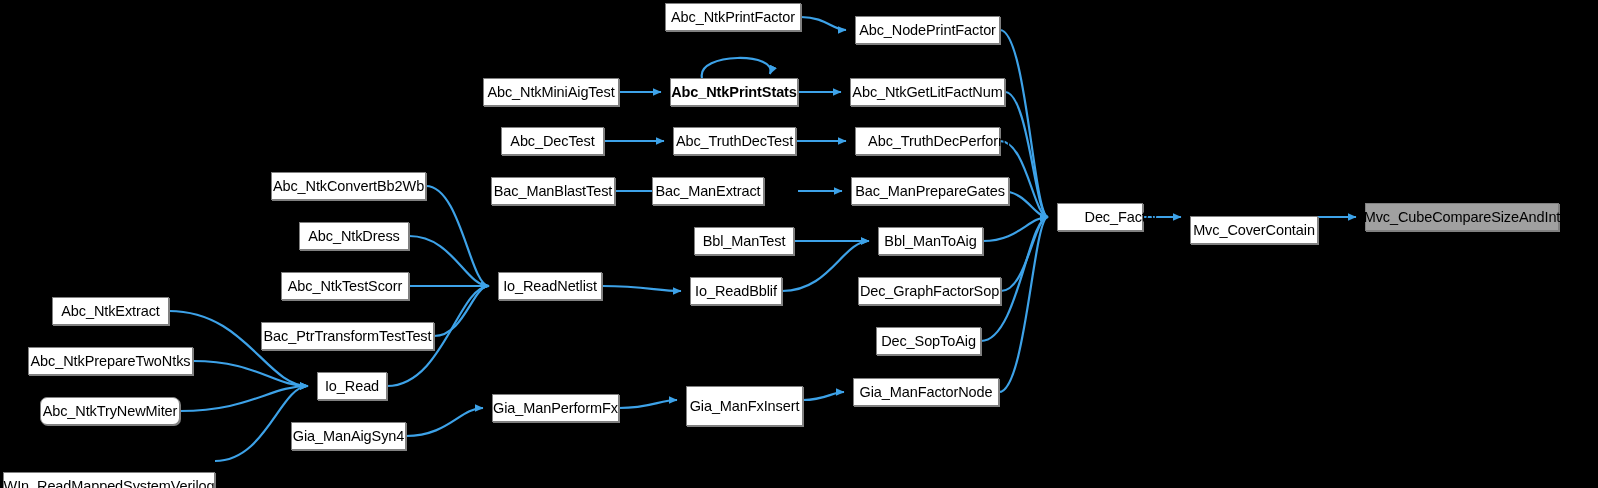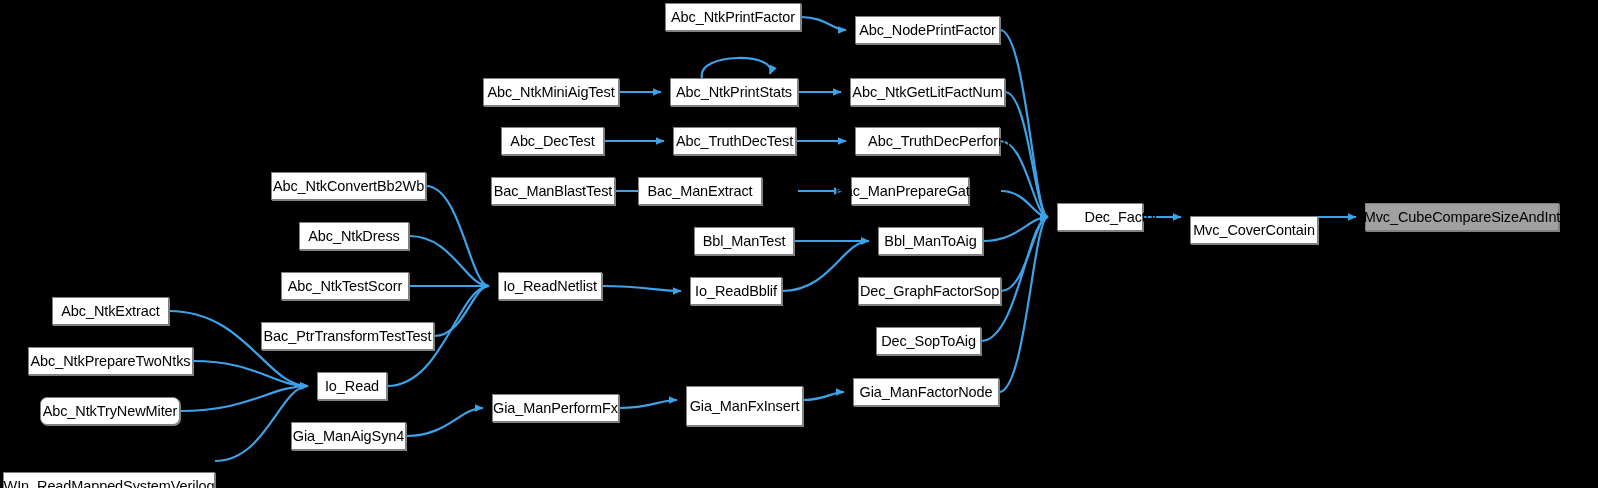--- a/index.html
+++ b/index.html
@@ -80,45 +80,45 @@
   <div id="node-layer">
       <div class="node" style="left: 665px; top: 3px; width: 136px; height: 28px;">
         <span>Abc_NtkPrintFactor</span>
       </div>
       <div class="node" style="left: 855px; top: 16px; width: 145px; height: 28px;">
         <span>Abc_NodePrintFactor</span>
       </div>
       <div class="node" style="left: 483px; top: 78px; width: 136px; height: 28px;">
         <span>Abc_NtkMiniAigTest</span>
       </div>
-      <div class="node" style="left: 670px; top: 78px; width: 128px; height: 28px;">
+      <div class="node" style="left: 670px; top: 78px; width: 128px; height: 28px; font-weight: bold;">
         <span>Abc_NtkPrintStats</span>
       </div>
       <div class="node" style="left: 850px; top: 78px; width: 155px; height: 28px;">
         <span>Abc_NtkGetLitFactNum</span>
       </div>
       <div class="node" style="left: 501px; top: 127px; width: 103px; height: 28px;">
         <span>Abc_DecTest</span>
       </div>
       <div class="node" style="left: 673px; top: 127px; width: 123px; height: 28px;">
         <span>Abc_TruthDecTest</span>
       </div>
       <div class="node" style="left: 855px; top: 127px; width: 145px; height: 28px; padding-left: 23px;">
         <span>Abc_TruthDecPerform</span>
       </div>
       <div class="node" style="left: 271px; top: 172px; width: 155px; height: 28px;">
         <span>Abc_NtkConvertBb2Wb</span>
       </div>
       <div class="node" style="left: 491px; top: 177px; width: 124px; height: 28px;">
         <span>Bac_ManBlastTest</span>
       </div>
-      <div class="node" style="left: 638px; top: 177px; width: 124px; height: 28px; align-items: center;">
+      <div class="node" style="left: 652px; top: 177px; width: 112px; height: 28px; align-items: center;">
         <span>Bac_ManExtract</span>
       </div>
-      <div class="node" style="left: 851px; top: 177px; width: 118px; height: 28px;">
+      <div class="node" style="left: 851px; top: 177px; width: 158px; height: 28px;">
         <span>Bac_ManPrepareGates</span>
       </div>
       <div class="node" style="left: 1057px; top: 203px; width: 86px; height: 28px; padding-left: 43px;">
         <span>Dec_Factor</span>
       </div>
       <div class="node" style="left: 1190px; top: 216px; width: 128px; height: 28px;">
         <span>Mvc_CoverContain</span>
       </div>
       <div class="node highlight" style="left: 1365px; top: 203px; width: 194px; height: 28px;">
         <span>Mvc_CubeCompareSizeAndInt</span>

